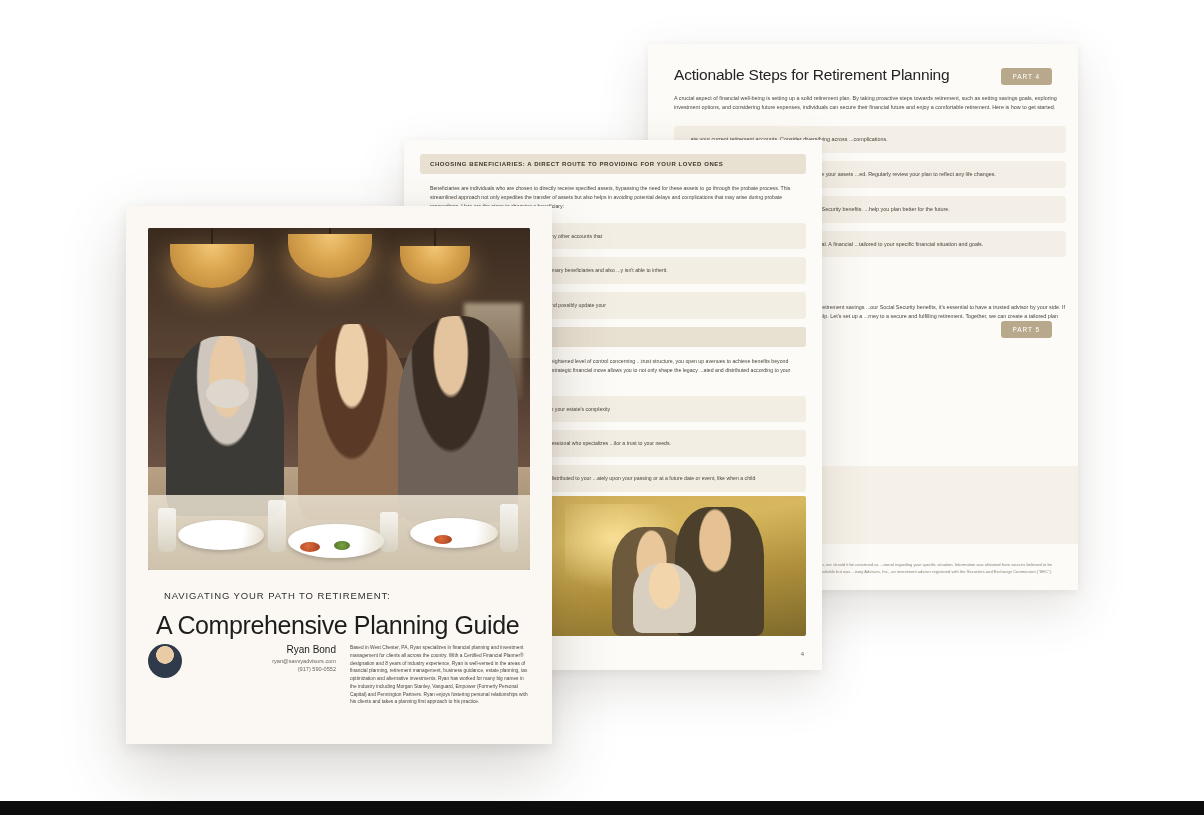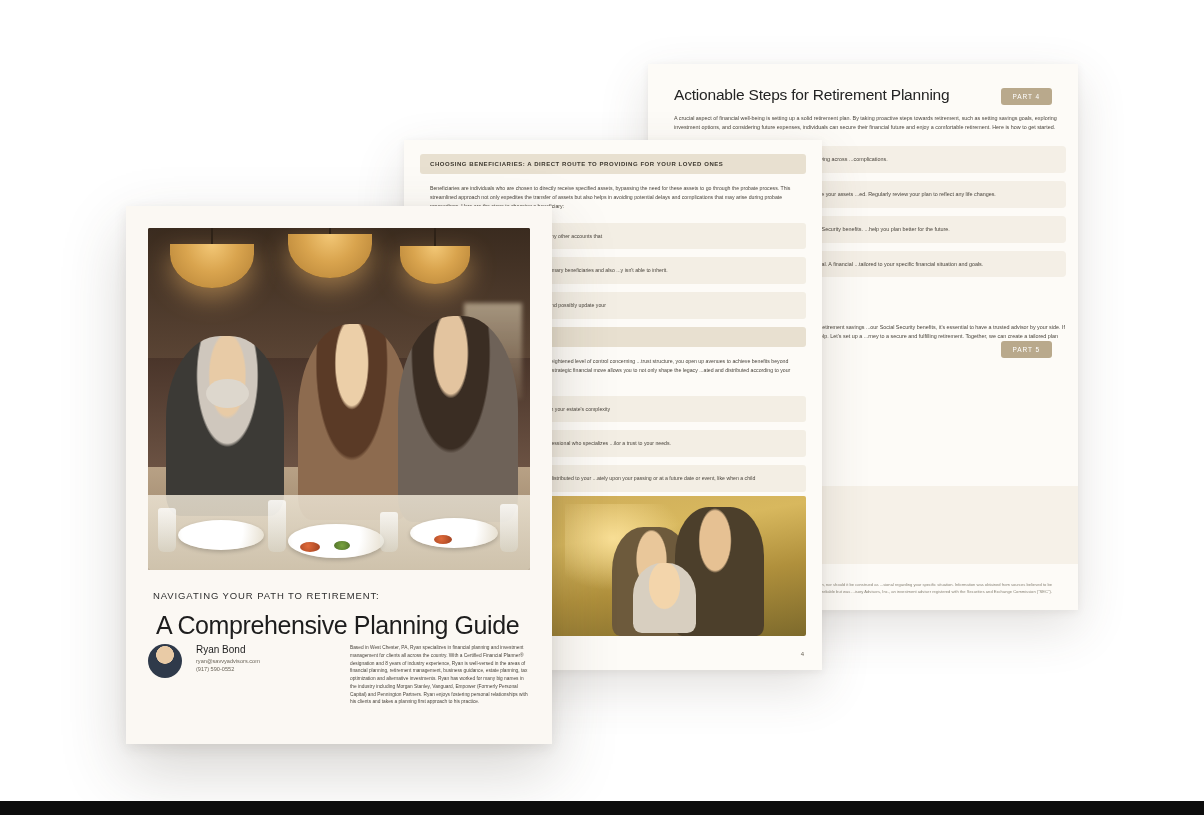--- a/index.html
+++ b/index.html
@@ -34,21 +34,21 @@
   
   .page {
     position: absolute;
     background: #fdfbf7;
     box-shadow: 0 18px 46px rgba(80, 70, 55, 0.16), 0 2px 8px rgba(80, 70, 55, 0.08);
   }
 
   
   .page-back {
     left: 648px;
-    top: 64px;
+    top: 44px;
     width: 430px;
     height: 546px;
     padding: 0;
   }
   .page-back .inner {
     padding: 22px 26px 10px 26px;
     box-sizing: border-box;
     height: 100%;
     position: relative;
   }
@@ -312,21 +312,21 @@
     position: absolute; bottom: 18px; width: 18px; height: 44px;
     background: linear-gradient(180deg, rgba(255,255,255,.75), rgba(220,220,210,.45));
     border-radius: 3px 3px 6px 6px;
   }
   .glass.g1 { left: 10px; }
   .glass.g2 { left: 120px; height: 52px; }
   .glass.g3 { left: 232px; height: 40px; }
   .glass.g4 { left: 352px; height: 48px; }
 
   .kicker {
-    margin: 20px 0 0 5px;
+    margin: 20px 0 0 16px;
     font-size: 9.5px;
     letter-spacing: 0.9px;
     color: #2f2f2f;
     text-transform: uppercase;
   }
   .cover-title {
     margin: 10px 0 0 8px;
     font-size: 25px;
     font-weight: 400;
     letter-spacing: -0.4px;
@@ -339,21 +339,21 @@
     top: 438px;
     display: flex;
     gap: 14px;
   }
   .avatar {
     width: 34px; height: 34px; border-radius: 50%;
     background: radial-gradient(circle at 50% 32%, #e9cba6 0 30%, #2f3a4a 32% 100%);
     flex: 0 0 34px;
     overflow: hidden;
   }
-  .author-block { flex: 0 0 140px; }
+  .author-block { flex: 0 0 140px; text-align: right; }
   .author-name {
     font-size: 10px;
     color: #1d1d1d;
     margin: 0 0 3px 0;
   }
   .author-line {
     font-size: 5.6px;
     color: #6a6459;
     margin: 0 0 2px 0;
   }

